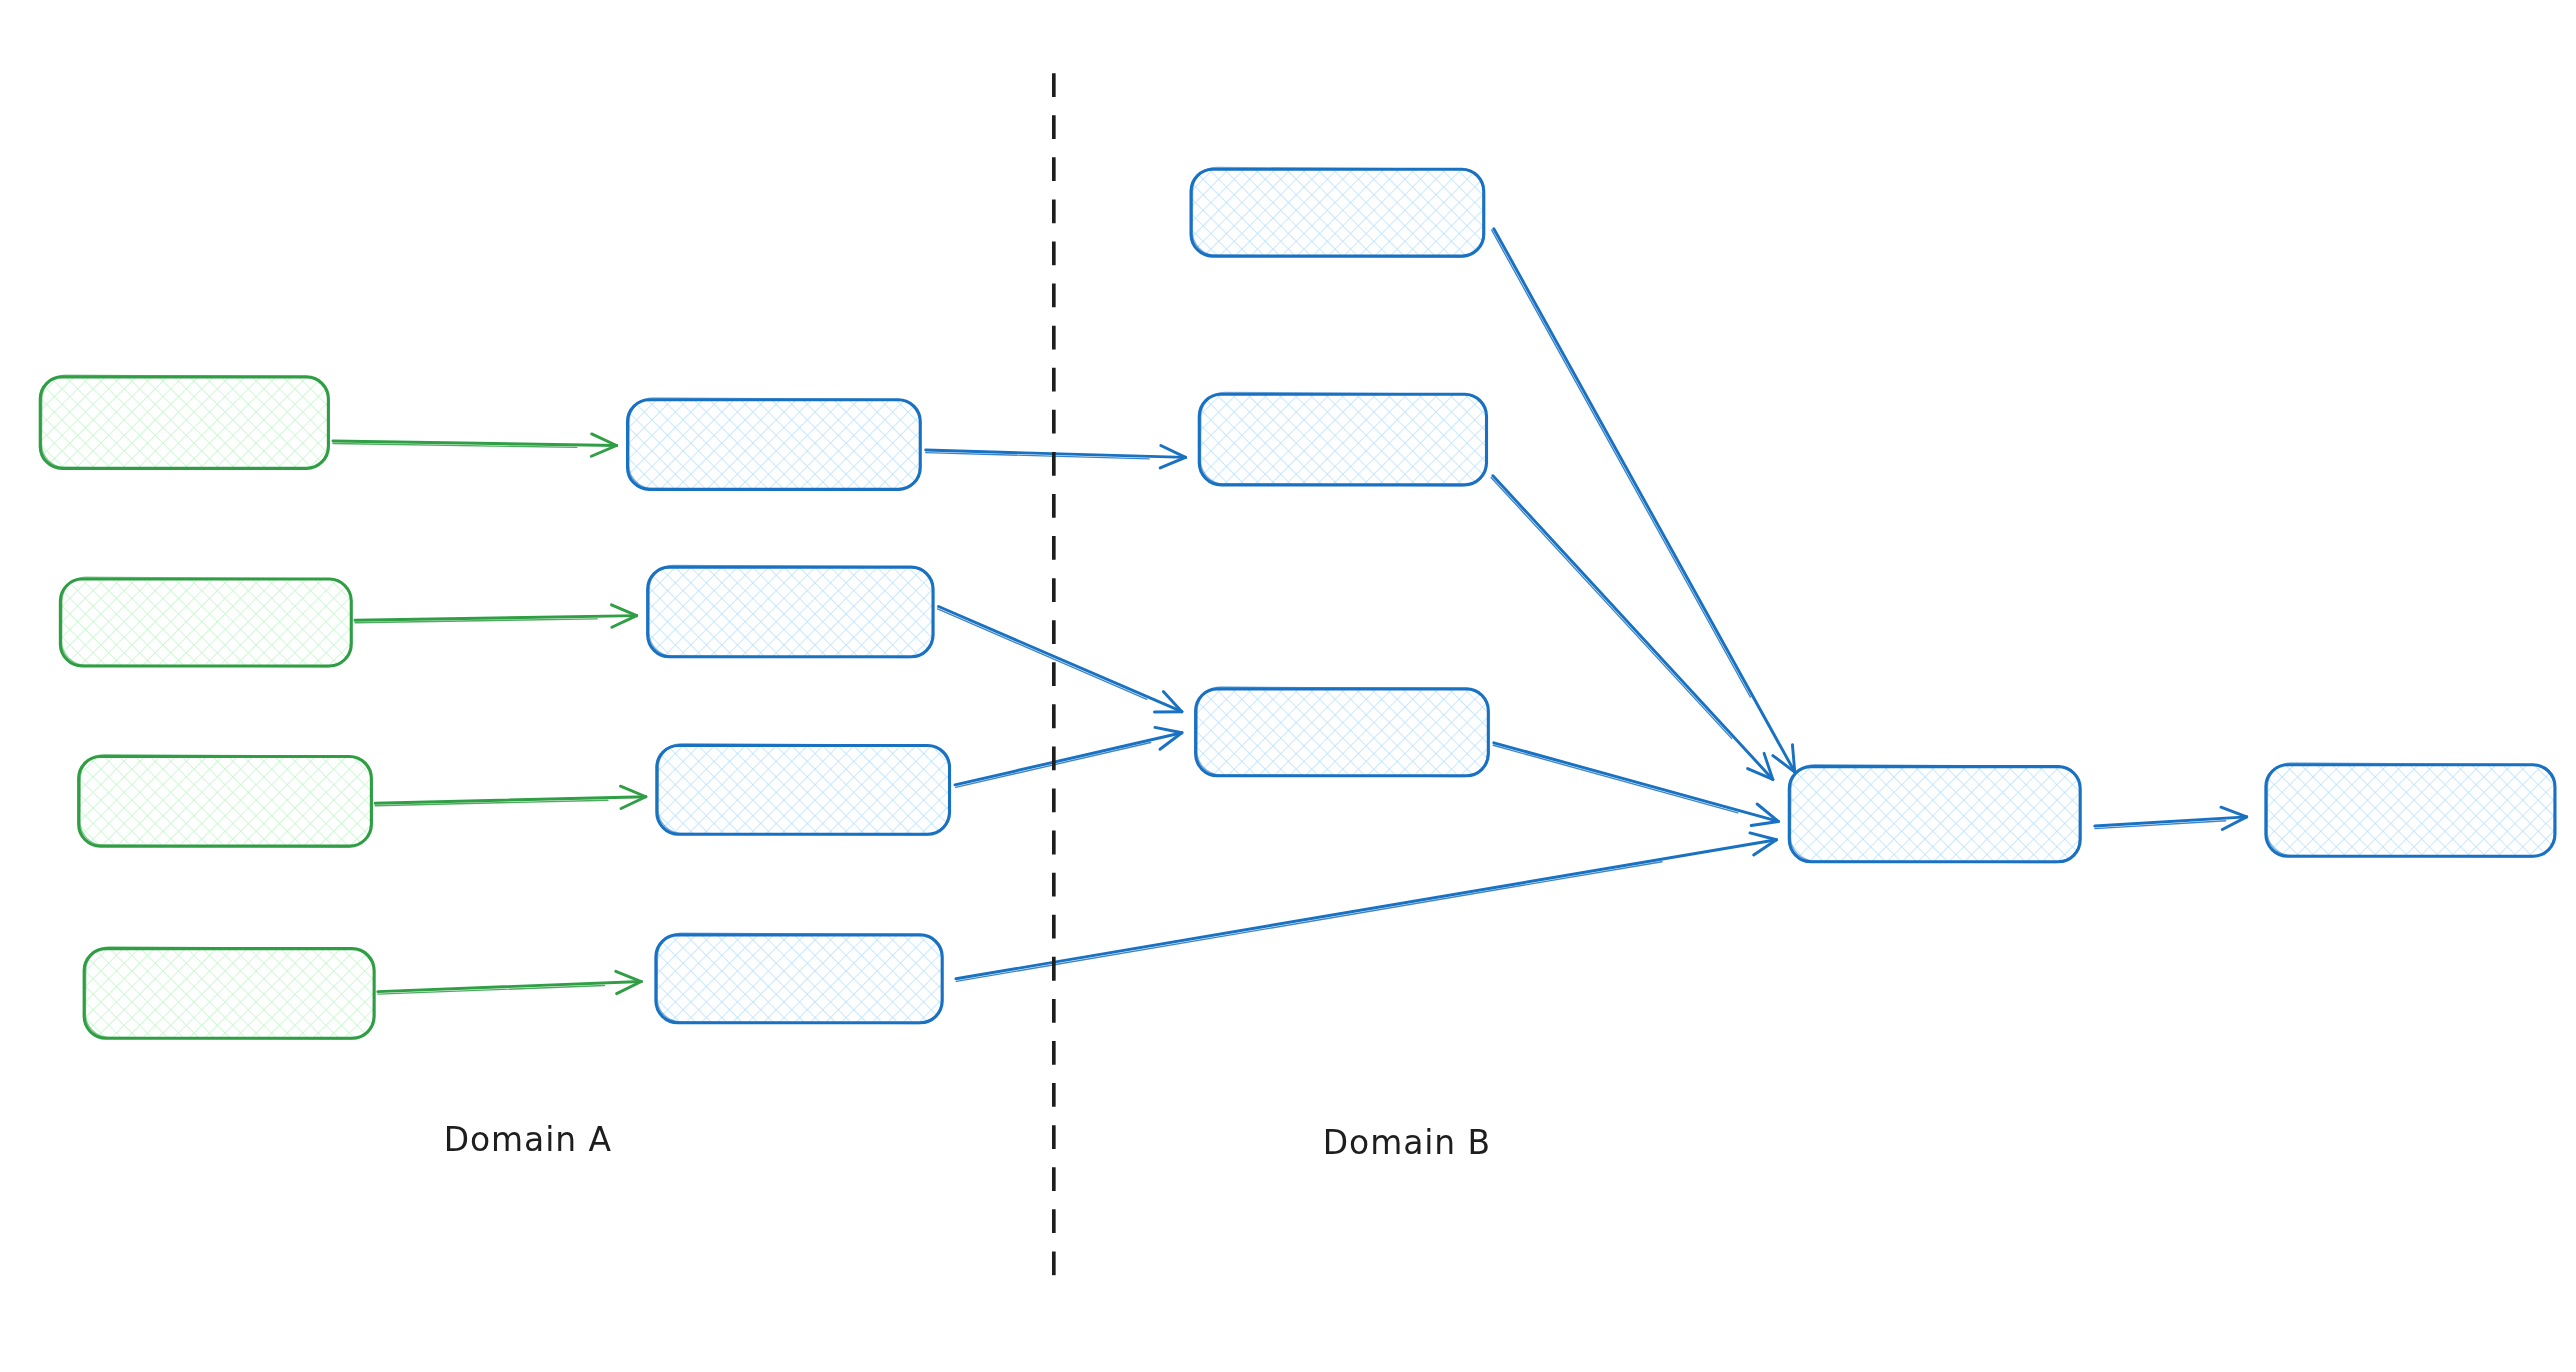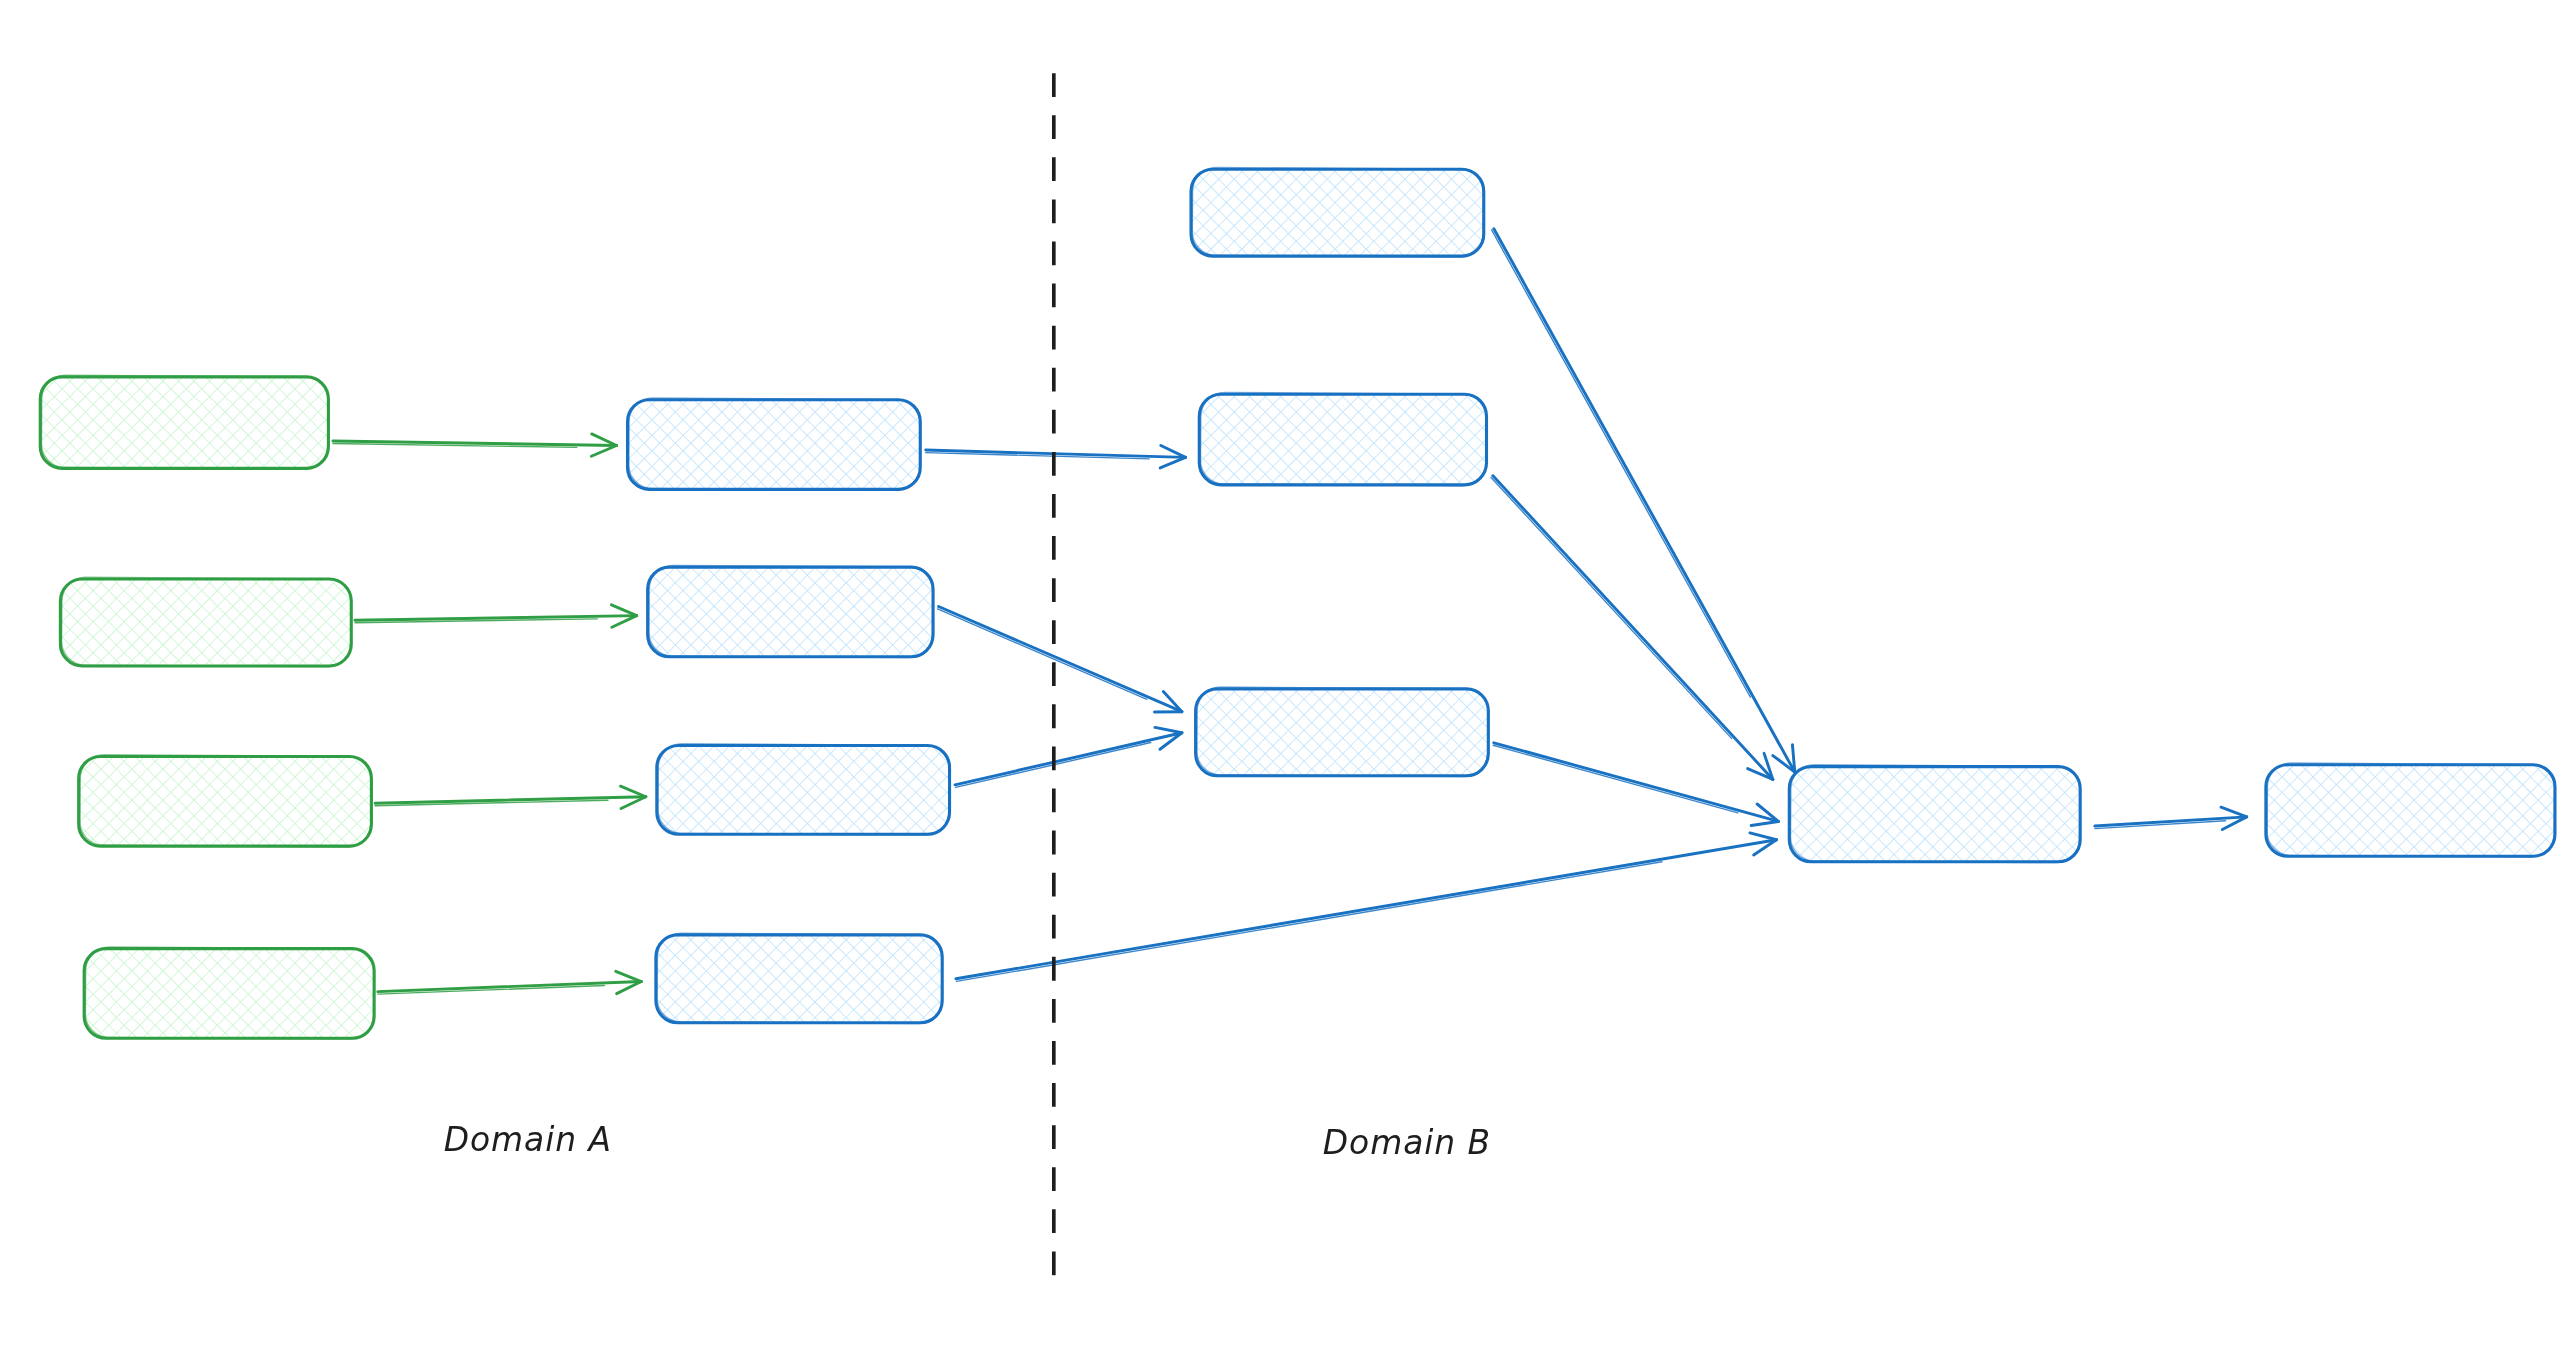--- a/index.html
+++ b/index.html
@@ -9,21 +9,20 @@
     font-family: "DejaVu Sans", "Liberation Sans", sans-serif;
   }
   .stage {
     position: relative;
     width: 100%;
     max-width: 2576px;
     aspect-ratio: 2816 / 1500;
     margin: 0 auto;
     background: #ffffff;
     overflow: hidden;
-    font-style: italic;
   }
   svg.diagram {
     position: absolute;
     inset: 0;
     width: 100%;
     height: 100%;
     display: block;
   }
   text.region-label {
     font-family: "DejaVu Sans", "Liberation Sans", sans-serif;

